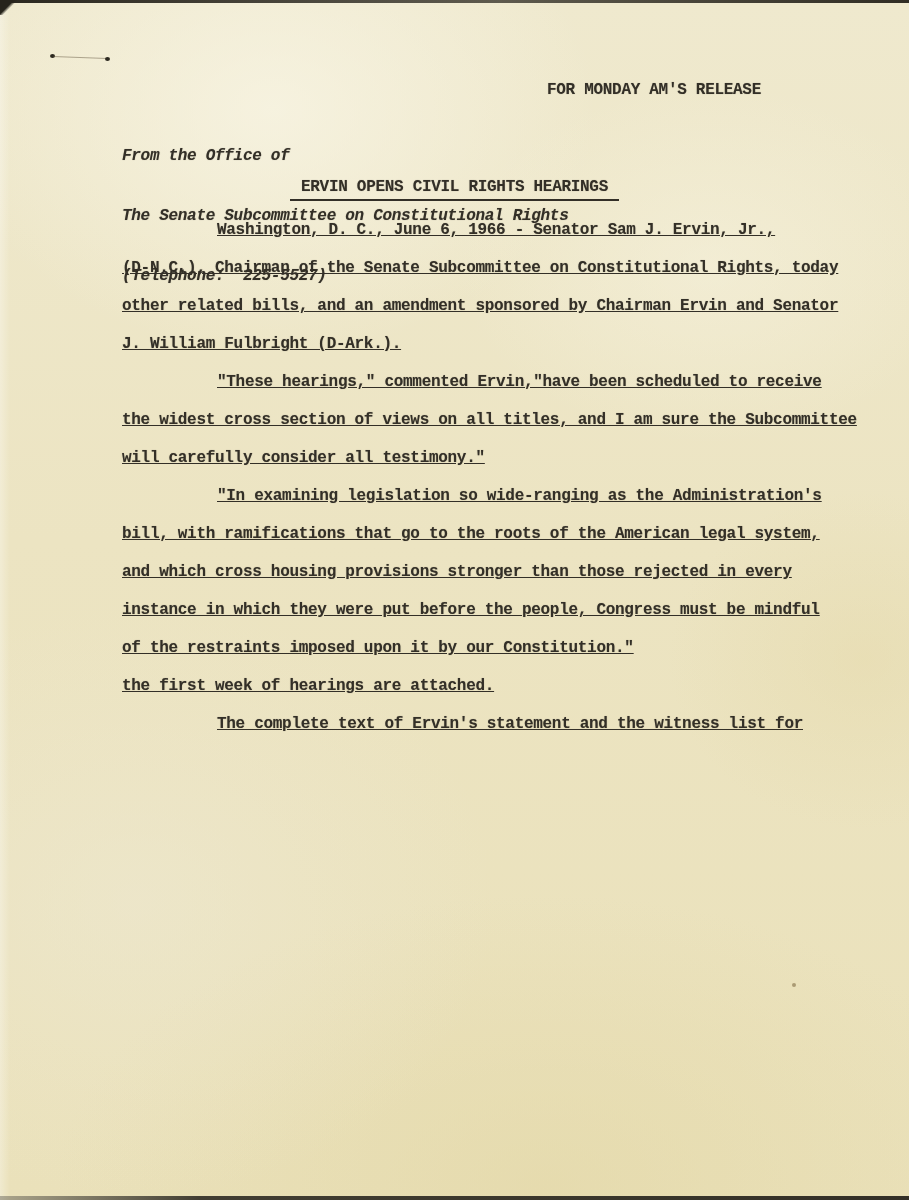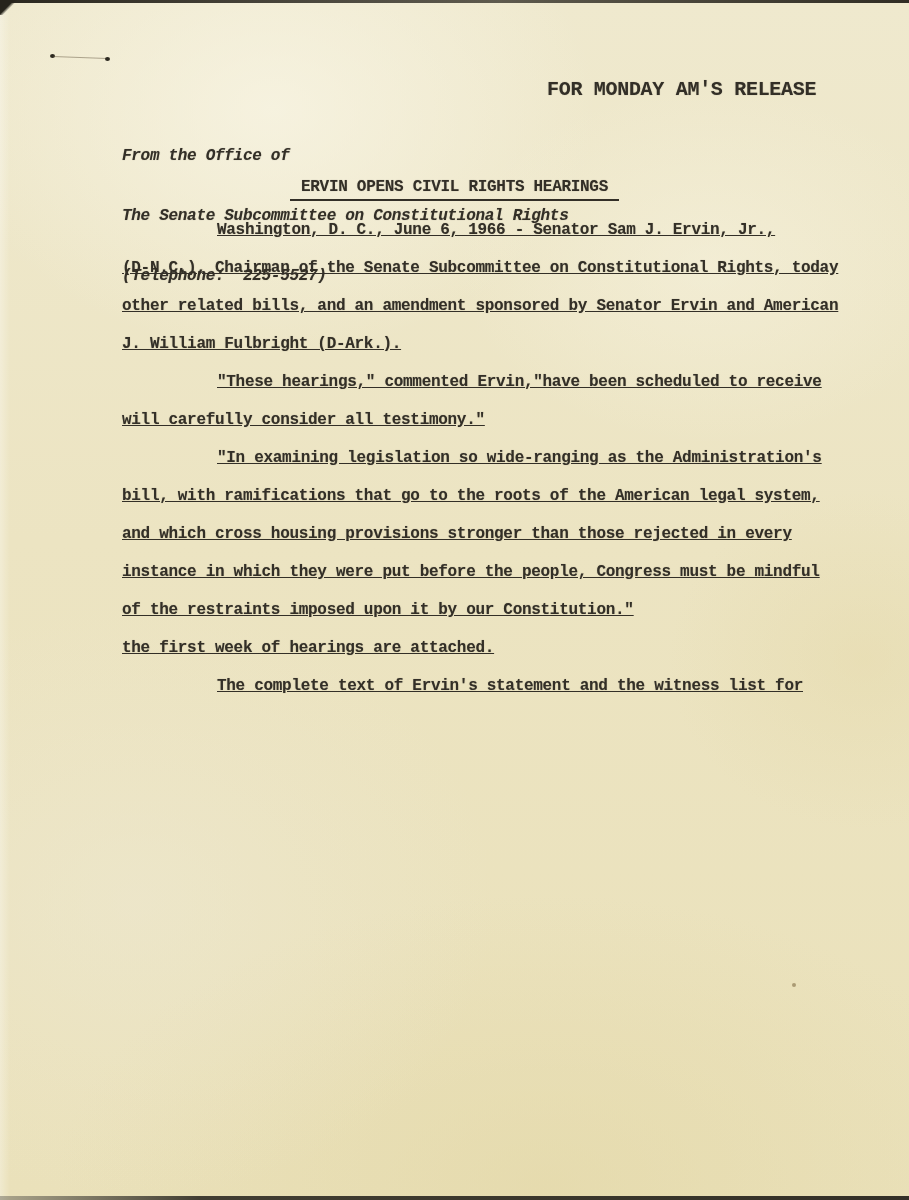--- a/index.html
+++ b/index.html
@@ -49,21 +49,21 @@
   }
   .staple .dot { position: absolute; width: 5px; height: 4px; border-radius: 50%; background: #2c2920; }
   .staple .d1 { left: 0; top: 1px; }
   .staple .d2 { right: 0; top: 4px; }
   .speck {
     position: absolute; left: 792px; top: 983px; width: 4px; height: 4px;
     border-radius: 50%; background: rgba(118,98,58,0.55);
   }
   .release {
     position: absolute; top: 80px; left: 547px;
-    font-size: 20px; line-height: 20px; white-space: pre;
+    font-size: 16px; line-height: 20px; white-space: pre;
   }
   .sender {
     position: absolute; top: 106px; left: 122px;
     font-size: 16px; line-height: 20px; white-space: pre; font-style: italic;
   }
   .title-row {
     position: absolute; top: 177px; left: 0; width: 100%;
     text-align: center;
   }
   .title {
@@ -99,25 +99,26 @@
   </div>
 
   <div class="title-row">
     <span class="title">ERVIN OPENS CIVIL RIGHTS HEARINGS</span>
   </div>
 
   <div class="doc-body">
     <div>
       <div class="line indent">Washington, D. C., June 6, 1966 - Senator Sam J. Ervin, Jr.,</div>
       <div class="line">(D-N.C.), Chairman of the Senate Subcommittee on Constitutional Rights, today</div>
-      <div class="line">other related bills, and an amendment sponsored by Senator Ervin and American</div>
+      <div class="line">other related bills, and an amendment sponsored by Chairman Ervin and Senator</div>
       <div class="line">J. William Fulbright (D-Ark.).</div>
     </div>
     <div>
       <div class="line indent">"These hearings," commented Ervin,"have been scheduled to receive</div>
+      <div class="line">the widest cross section of views on all titles, and I am sure the Subcommittee</div>
       <div class="line">will carefully consider all testimony."</div>
     </div>
     <div>
       <div class="line indent">"In examining legislation so wide-ranging as the Administration's</div>
       <div class="line">bill, with ramifications that go to the roots of the American legal system,</div>
       <div class="line">and which cross housing provisions stronger than those rejected in every</div>
       <div class="line">instance in which they were put before the people, Congress must be mindful</div>
       <div class="line">of the restraints imposed upon it by our Constitution."</div>
     </div>
     <div>

